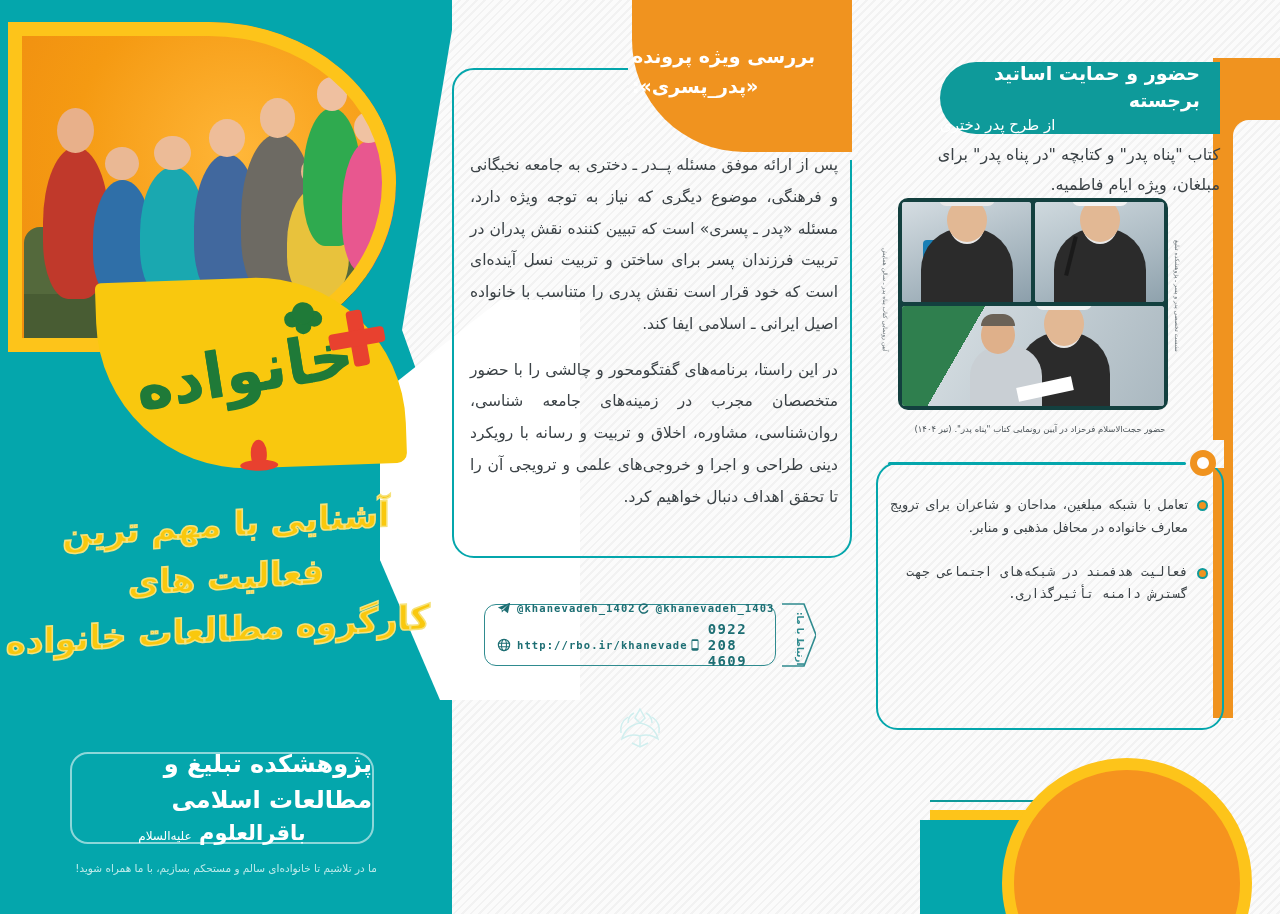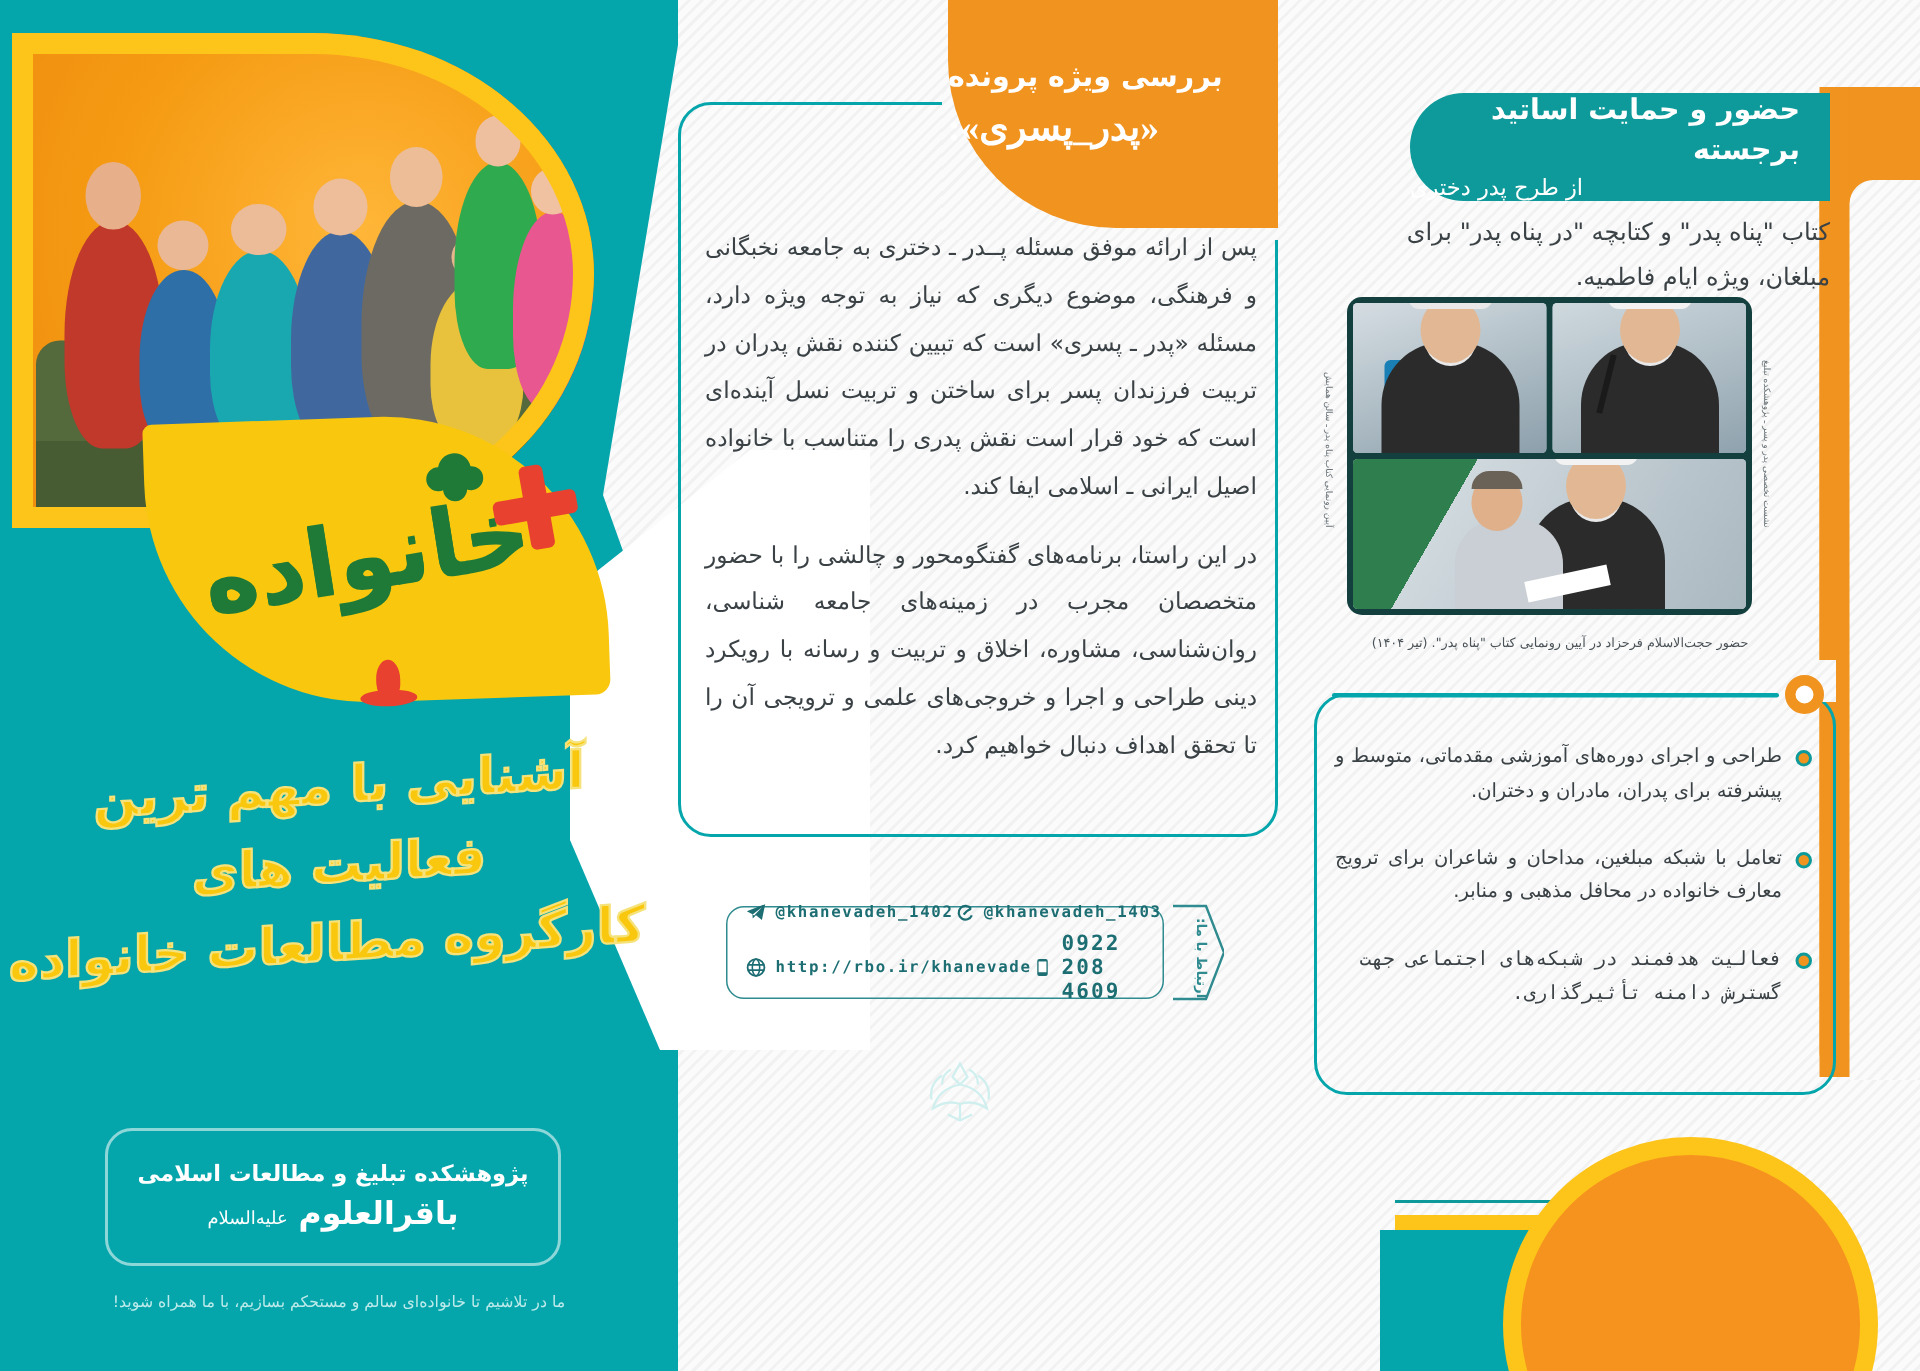--- a/index.html
+++ b/index.html
@@ -111,38 +111,38 @@
   .org-emblem{
     position:absolute;left:50%;top:705px;transform:translateX(-50%);
     width:64px;height:46px;z-index:6;opacity:.92;
   }
   .org-box{
     position:absolute;left:70px;top:752px;width:300px;height:88px;z-index:6;
     border:2px solid rgba(255,255,255,.55);border-radius:18px;
     display:flex;flex-direction:column;align-items:center;justify-content:center;
     direction:rtl;color:#ffffff;
   }
-  .org-l1{font-size:15px;font-weight:bold;line-height:1.5;text-align:right;}
+  .org-l1{font-size:24px;font-weight:bold;line-height:1.5;text-align:right;}
   .org-l2{font-size:21px;font-weight:bold;line-height:1.5;}
   .org-l2 small{font-size:12px;font-weight:normal;}
   .left-tagline{
     position:absolute;left:0;top:862px;width:452px;text-align:center;z-index:6;
     direction:rtl;color:#bdeaea;font-size:10.5px;letter-spacing:.2px;
   }
 
   
   .mid-tab{
     position:absolute;left:632px;top:0;width:220px;height:152px;z-index:5;
     background:#f0931f;
     border-radius:0 0 0 112px;
     display:flex;flex-direction:column;align-items:flex-end;justify-content:center;
     padding:0 10px 10px 0;box-sizing:border-box;direction:rtl;
   }
   .mid-tab-l1{color:#fff;font-size:19px;font-weight:bold;line-height:1.6;}
-  .mid-tab-l2{color:#fff;font-size:25px;font-weight:bold;line-height:1.6;font-family:Liberation Serif, serif;}
+  .mid-tab-l2{color:#fff;font-size:19px;font-weight:bold;line-height:1.6;}
 
   .mid-card{
     position:absolute;left:452px;top:68px;width:400px;height:490px;z-index:4;
     border:2px solid #04a6ac;border-radius:22px;background:transparent;
     box-sizing:border-box;
   }
   .mid-card-mask{
     position:absolute;left:628px;top:60px;width:230px;height:100px;z-index:4;
     background:repeating-linear-gradient(135deg,#f2f2f2 0 2px,#fbfbfb 2px 6px);
   }
@@ -461,24 +461,20 @@
   <div class="prog-card"></div>
   <div class="prog-mask"></div>
   <div class="prog-head">
     <span class="prog-ring"></span>
     <span class="prog-rule"></span>
   </div>
 
   <div class="prog-list">
     <div class="pitem">
       <span class="pbul"></span>
-      <span class="ptxt">طراحی و اجرای دوره‌های آموزشی مقدماتی، متوسط و پیشرفته برای پدران، مادران و دختران.</span>
-    </div>
-    <div class="pitem">
-      <span class="pbul"></span>
       <span class="ptxt">تعامل با شبکه مبلغین، مداحان و شاعران برای ترویج معارف خانواده در محافل مذهبی و منابر.</span>
     </div>
     <div class="pitem short">
       <span class="pbul"></span>
       <span class="ptxt">فعالیت هدفمند در شبکه‌های اجتماعی جهت گسترش دامنه تأثیرگذاری.</span>
     </div>
   </div>
 
   <div class="corner-teal-line"></div>
   <div class="corner-yellow"></div>

